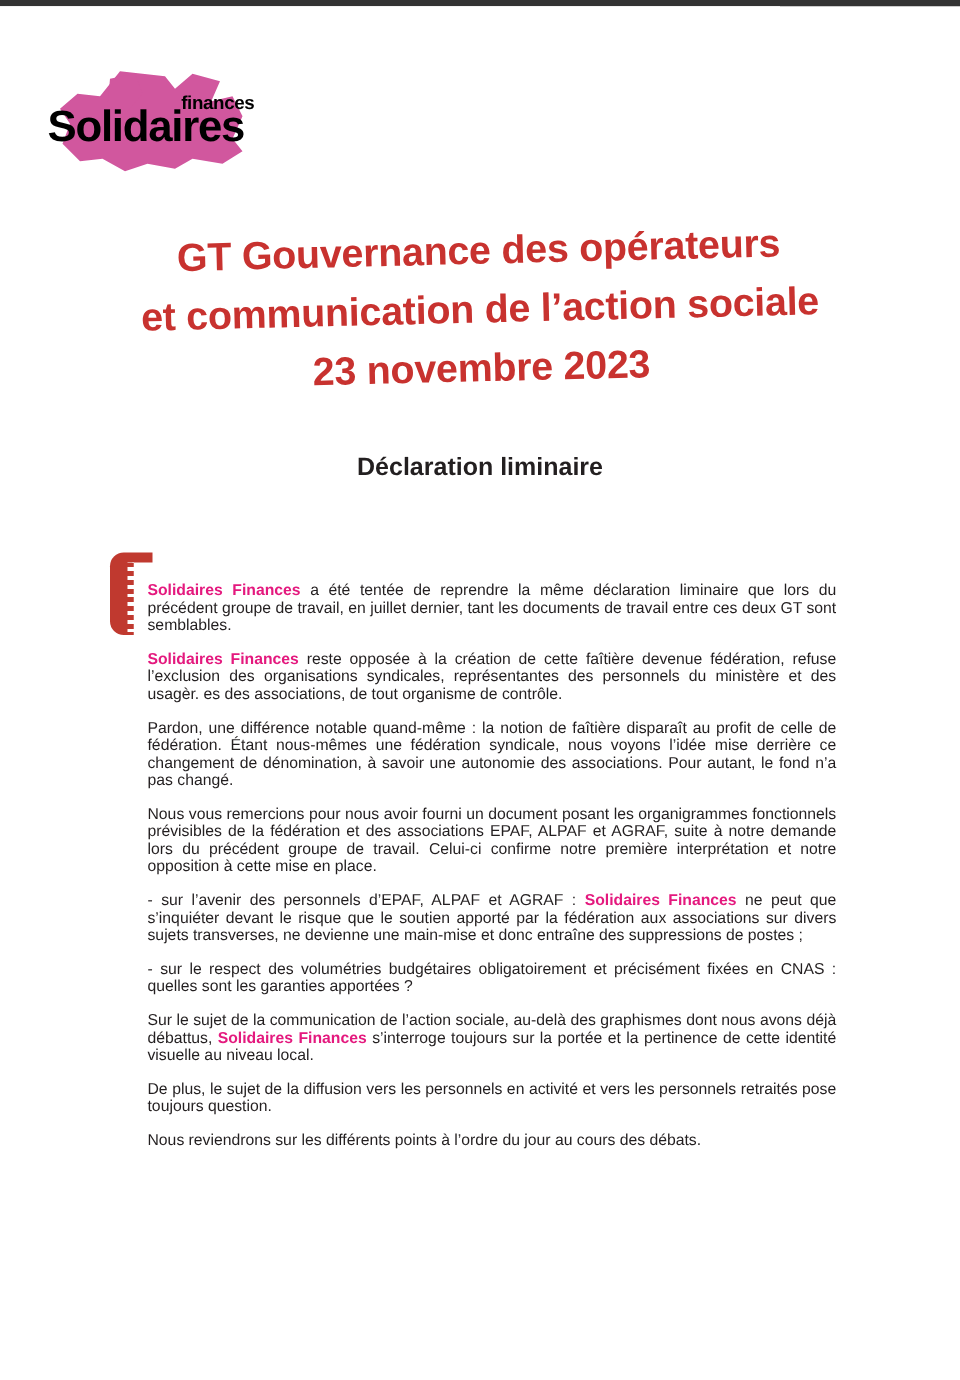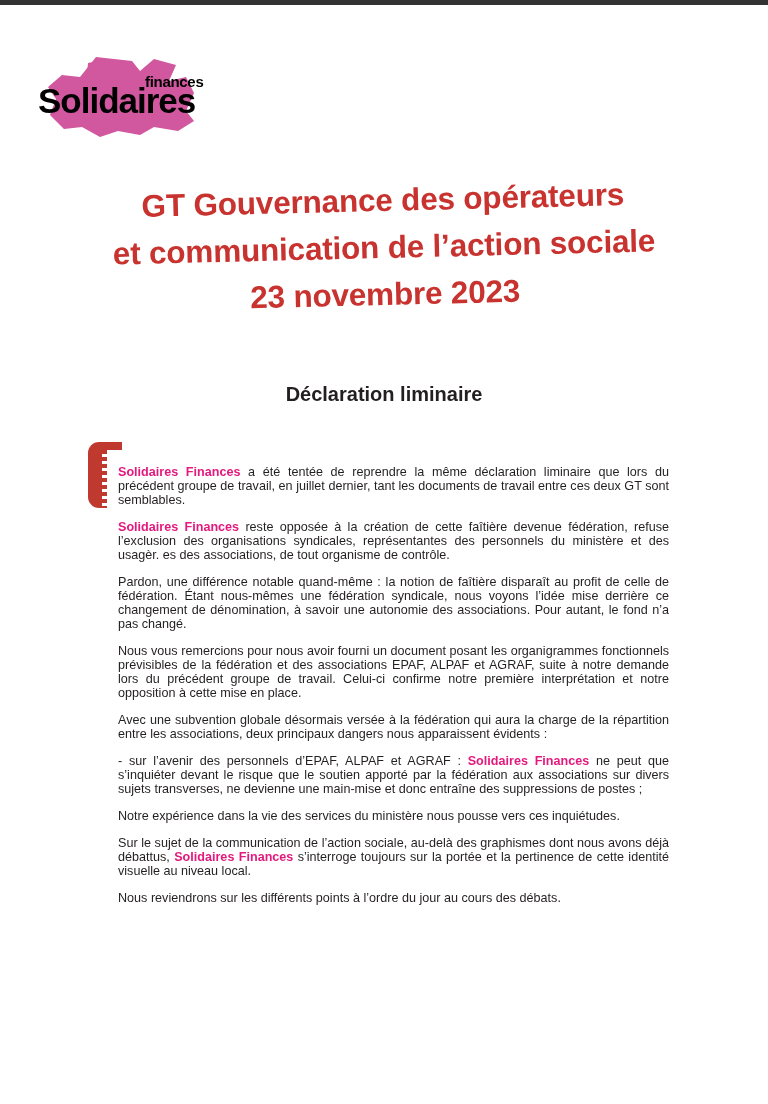--- a/index.html
+++ b/index.html
@@ -67,21 +67,20 @@
   
   .subtitle {
     position: absolute;
     top: 358px;
     left: 0;
     width: 768px;
     text-align: center;
     color: #231f20;
     font-weight: bold;
     font-size: 20px;
-    margin-top: 20px;
   }
 
   
   .quote-deco {
     position: absolute;
     top: 437px;
     left: 88px;
     width: 34px;
     height: 66px;
   }
@@ -167,20 +166,20 @@
     <div class="blob"></div>
     <div class="notch"></div>
     <div class="teeth"></div>
   </div>
 
   <div class="body-text" id="body-text">
       <p><span class="brand">Solidaires Finances</span><span> a été tentée de reprendre la même déclaration liminaire que lors du précédent groupe de travail, en juillet dernier, tant les documents de travail entre ces deux GT sont semblables.</span></p>
       <p><span class="brand">Solidaires Finances</span><span> reste opposée à la création de cette faîtière devenue fédération, refuse l’exclusion des organisations syndicales, représentantes des personnels du ministère et des usagèr. es des associations, de tout organisme de contrôle.</span></p>
       <p><span>Pardon, une différence notable quand-même : la notion de faîtière disparaît au profit de celle de fédération. Étant nous-mêmes une fédération syndicale, nous voyons l’idée mise derrière ce changement de dénomination, à savoir une autonomie des associations. Pour autant, le fond n’a pas changé.</span></p>
       <p><span>Nous vous remercions pour nous avoir fourni un document posant les organigrammes fonctionnels prévisibles de la fédération et des associations EPAF, ALPAF et AGRAF, suite à notre demande lors du précédent groupe de travail. Celui-ci confirme notre première interprétation et notre opposition à cette mise en place.</span></p>
-      <p><span>Avec une subvention globale désormais versée à la fédération qui aura la charge de la répartition entre les associations, deux principaux dangers nous apparaissent évidents :</span></p>
       <p><span>- sur l’avenir des personnels d’EPAF, ALPAF et AGRAF : </span><span class="brand">Solidaires Finances</span><span> ne peut que s’inquiéter devant le risque que le soutien apporté par la fédération aux associations sur divers sujets transverses, ne devienne une main-mise et donc entraîne des suppressions de postes ;</span></p>
-      <p><span>Notre expérience dans la vie des services du ministère nous pousse vers ces inquiétudes.</span></p>
+      <p><span>- sur le respect des volumétries budgétaires obligatoirement et précisément fixées en CNAS : quelles sont les garanties apportées ?</span></p>
       <p><span>Sur le sujet de la communication de l’action sociale, au-delà des graphismes dont nous avons déjà débattus, </span><span class="brand">Solidaires Finances</span><span> s’interroge toujours sur la portée et la pertinence de cette identité visuelle au niveau local.</span></p>
+      <p><span>De plus, le sujet de la diffusion vers les personnels en activité et vers les personnels retraités pose toujours question.</span></p>
       <p><span>Nous reviendrons sur les différents points à l’ordre du jour au cours des débats.</span></p>
     </div>
 
 </div>
 
 </body></html>

